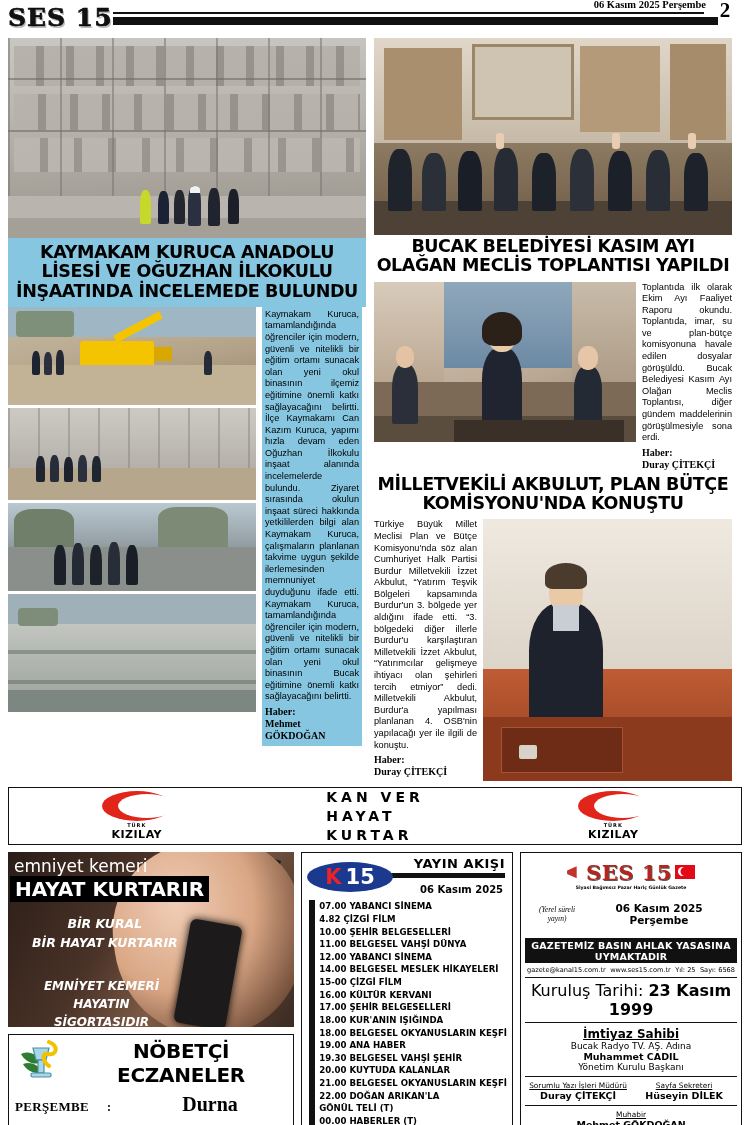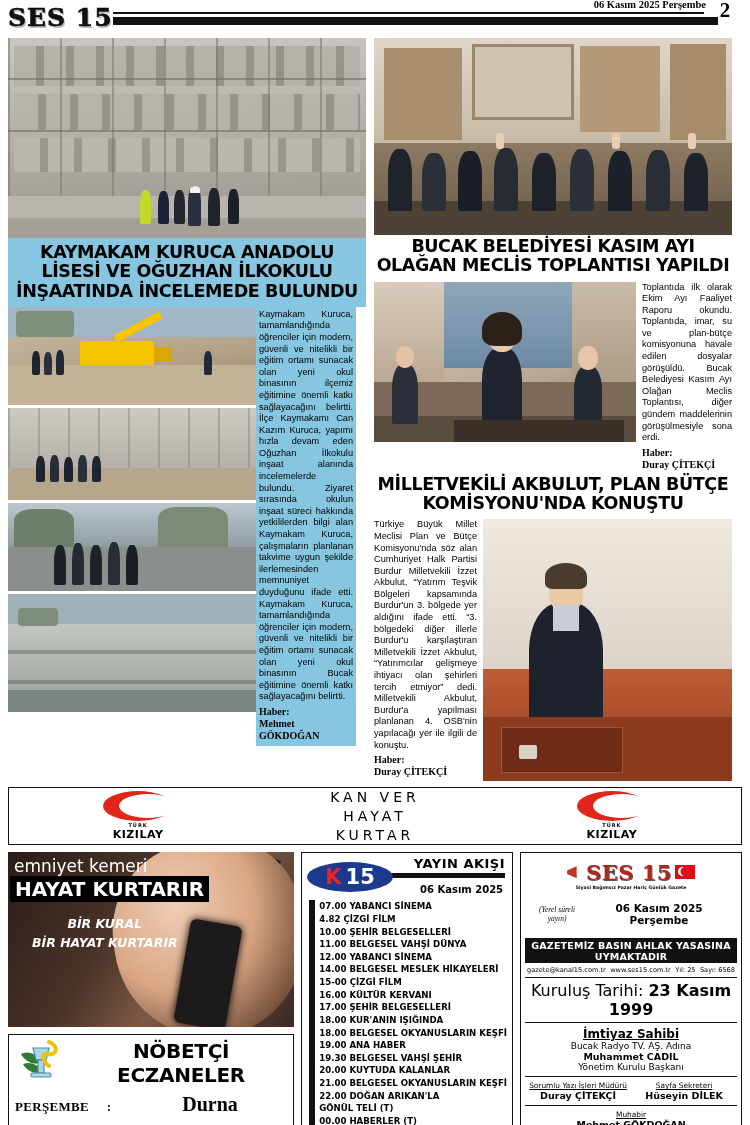--- a/index.html
+++ b/index.html
@@ -38,43 +38,43 @@
     text-align:center;letter-spacing:-0.4px;text-transform:uppercase;}
   .hl-onsky{background:#86c6e0;padding:5px 2px 6px;}
   .hl-plain{padding:2px 2px 6px;}
 
   
   .body-col{font-family:Liberation Sans, sans-serif;font-size:9.2px;line-height:1.26;text-align:justify;
     hyphens:auto;}
   .body-col p{margin:0;}
   .byline{font-weight:bold;font-size:10px;line-height:1.2;margin-top:3px;}
 
-  .leftwrap{display:flex;}
+  .leftwrap{display:flex;gap:6px;}
   .leftwrap .imgs{width:248px;}
   .leftwrap .txt{width:100px;background:#86c6e0;padding:2px 3px 4px;box-sizing:border-box;}
 
   .rightwrap{display:flex;gap:6px;}
   .rw-text{width:90px;}
   .rw-img{flex:1;}
 
   .rightwrap2{display:flex;gap:6px;}
   .rw2-text{width:103px;}
   .rw2-img{flex:1;}
 
   
   .kizilay{margin-top:6px;border:1px solid #111;height:58px;display:flex;align-items:center;
     justify-content:space-around;padding:0 10px;box-sizing:border-box;}
   .kz-logo{text-align:center;width:92px;}
   .kz-moon{width:70px;height:30px;margin:0 auto;position:relative;}
   .kz-moon:before{content:"";position:absolute;inset:0;border-radius:50%;background:#e1251b;}
   .kz-moon:after{content:"";position:absolute;left:16px;top:3px;width:58px;height:24px;border-radius:50%;background:#fff;}
   .kz-tt{font-family:"DejaVu Sans",sans-serif;font-size:5px;font-weight:bold;letter-spacing:1px;margin-top:1px;}
   .kz-nm{font-family:"DejaVu Sans",sans-serif;font-size:11px;font-weight:bold;letter-spacing:0.5px;}
-  .kz-slogan{font-family:"DejaVu Sans",sans-serif;font-weight:normal;font-size:14px;letter-spacing:4px;
-    line-height:1.35;text-align:center;}
+  .kz-slogan{font-family:"DejaVu Sans",sans-serif;font-weight:bold;font-size:14px;letter-spacing:4px;
+    line-height:1.35;}
 
   
   .bottom{display:flex;gap:7px;margin-top:7px;}
   .b-left{width:290px;}
   .b-mid{width:212px;}
   .b-right{width:225px;}
 
   
   .seatbelt{position:relative;height:175px;overflow:hidden;
     background:linear-gradient(120deg,#2a1d17 0%,#4a3328 38%,#7d5a45 60%,#3a2a22 100%);}
@@ -349,20 +349,24 @@
       <div class="seatbelt">
         <div class="sb-strap"></div>
         <div class="sb-hand"></div>
         <div class="sb-belt"></div>
         <div class="sb-t1">emniyet kemeri</div>
         <div class="sb-t2">HAYAT KURTARIR</div>
         <div class="sb-t3">
           <div>BİR KURAL</div>
           <div>BİR HAYAT KURTARIR</div>
         </div>
+        <div class="sb-t4">
+          <div>EMNİYET KEMERİ HAYATIN</div>
+          <div>SİGORTASIDIR</div>
+        </div>
       </div>
 
       <div class="pharm">
         <div class="ph-head">
           <svg width="54" height="46" viewBox="0 0 54 46">
             <ellipse cx="26" cy="22" rx="25" ry="21" fill="#fff"></ellipse>
             <path d="M6 14 C14 10 22 14 26 22 C20 26 10 22 6 14 Z" fill="#2e7d32"></path>
             <path d="M8 24 C16 21 24 25 27 32 C20 35 12 31 8 24 Z" fill="#2e7d32"></path>
             <path d="M18 8 L34 8 L31 20 L21 20 Z" fill="#a8d8e8" stroke="#4a90a4" stroke-width="1.2"></path>
             <rect x="23" y="20" width="6" height="13" fill="#a8d8e8" stroke="#4a90a4" stroke-width="1.2"></rect>

